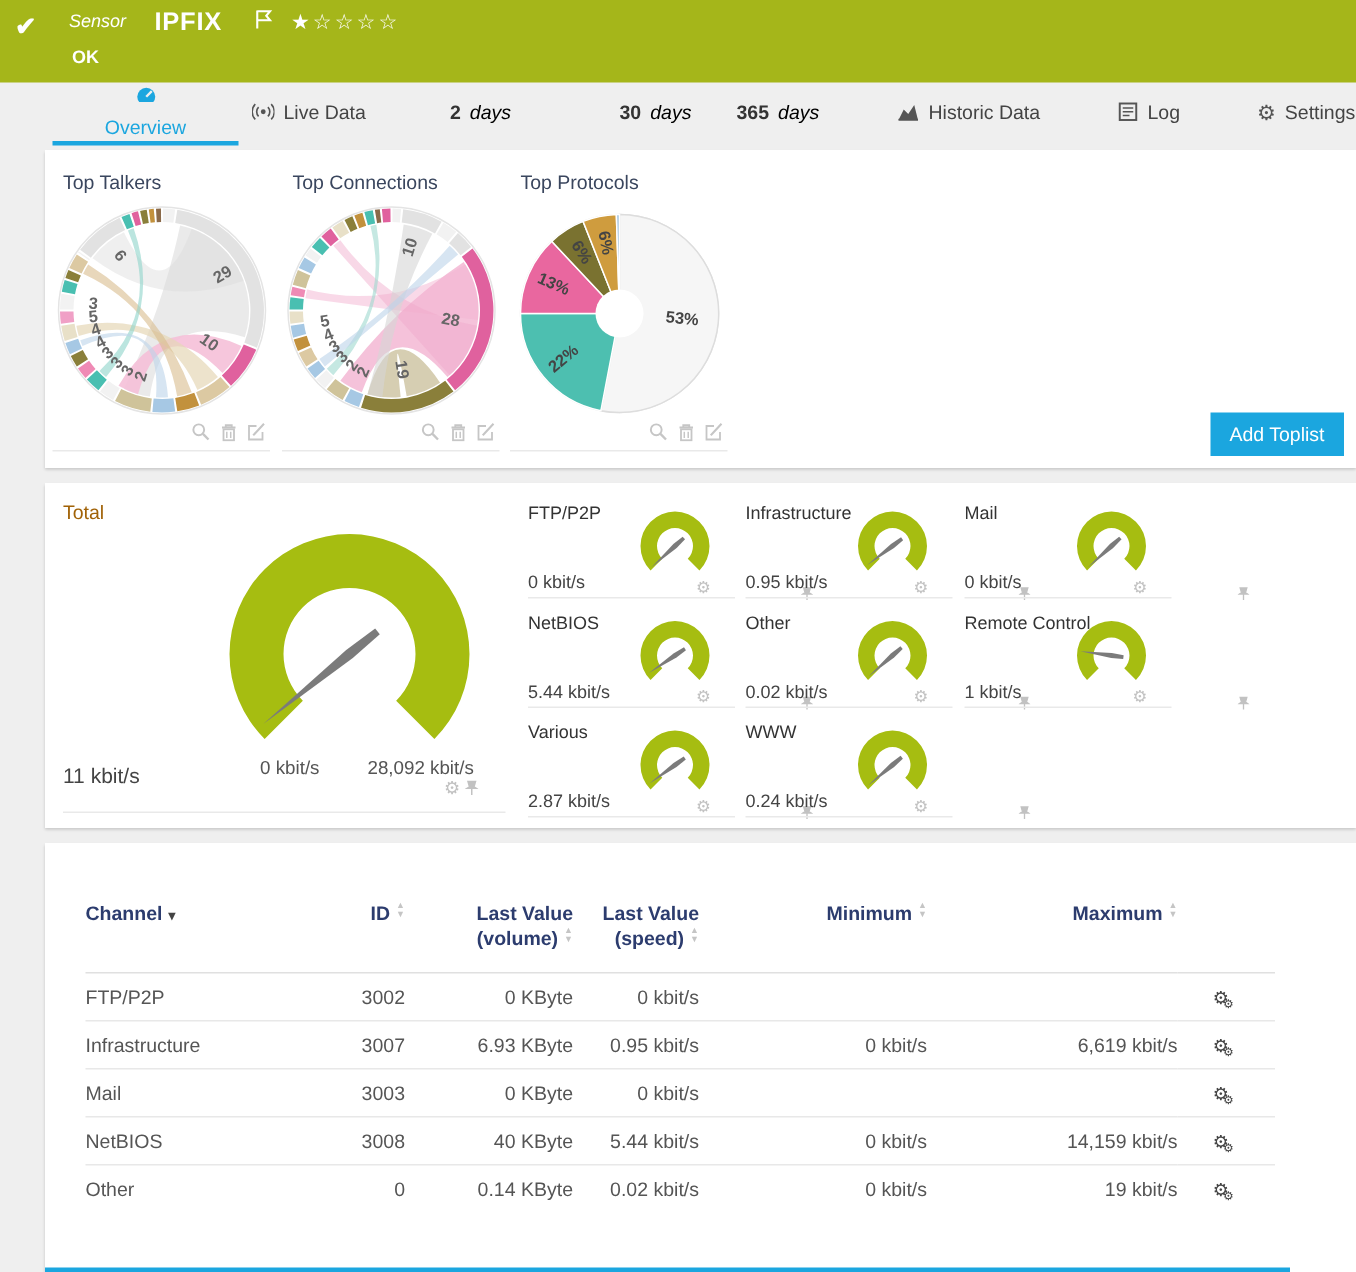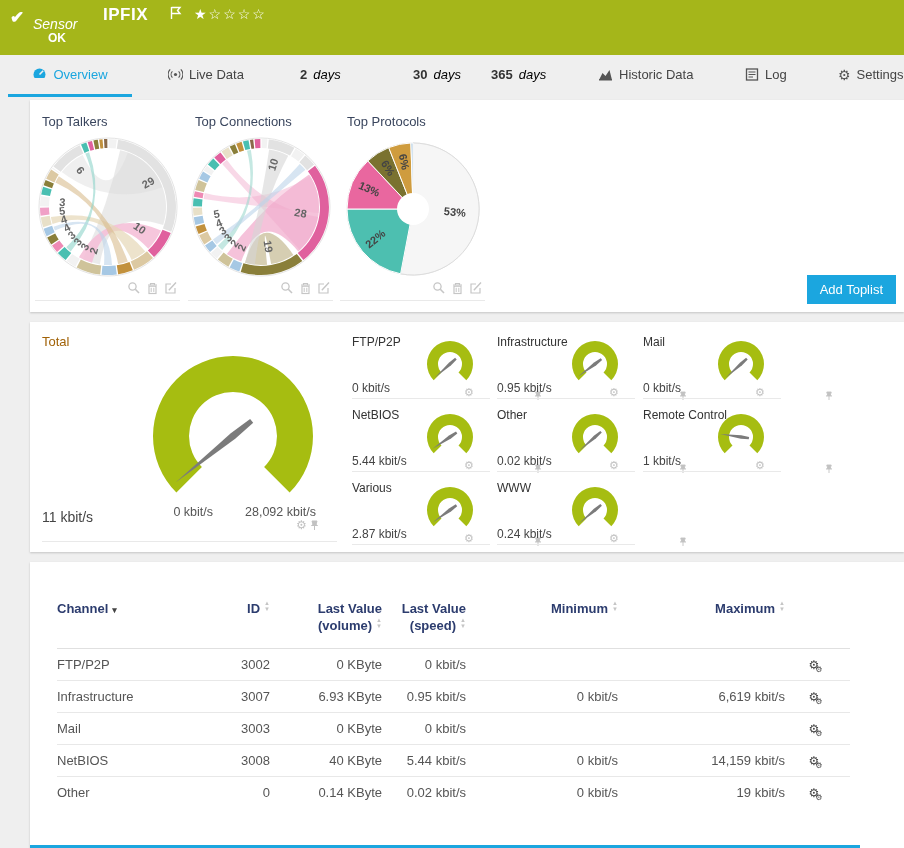--- a/index.html
+++ b/index.html
@@ -2,21 +2,21 @@
 <html><head>
 <meta charset="utf-8">
 <style>
   html,body{margin:0;padding:0;}
   body{width:904px;height:848px;position:relative;background:#efefef;
        font-family:"Liberation Sans",sans-serif;overflow:hidden;color:#555;}
 
   
   .sensor-header{position:absolute;left:0;top:0;width:904px;height:55px;background:var(--green,#a5b61a);color:#fff;}
   .sensor-header .check{position:absolute;left:10px;top:7px;font-size:17px;font-weight:bold;}
-  .sensor-header .stype{position:absolute;left:33px;top:7px;font-size:14px;font-style:italic;font-weight:500;margin-top:9px;}
+  .sensor-header .stype{position:absolute;left:46px;top:7px;font-size:12px;font-style:italic;font-weight:500;}
   .sensor-header .sname{position:absolute;left:103px;top:5px;font-size:17px;font-weight:bold;letter-spacing:.5px;}
   .sensor-header .flag{position:absolute;left:170px;top:6px;}
   .sensor-header .stars{position:absolute;left:194px;top:6px;font-size:14px;letter-spacing:2px;}
   .sensor-header .status{position:absolute;left:48px;top:31px;font-size:12px;font-weight:bold;}
 
   
   .tabbar{position:absolute;left:0;top:55px;width:904px;height:42px;}
   .tab{position:absolute;top:0;height:39px;display:flex;align-items:center;gap:6px;
        font-size:13px;color:#444;cursor:pointer;white-space:nowrap;}
   .tab.active{color:#1ba6df;border-bottom:3px solid #1ba6df;justify-content:center;}
@@ -82,21 +82,21 @@
   <span class="stype">Sensor</span>
   <span class="sname">IPFIX</span>
   <span class="flag"><svg width="12" height="14" viewBox="0 0 12 14">
         <path d="M1.5 1 V13 M1.5 1.5 H10 L7.5 4.5 L10 7.5 H1.5" fill="none" stroke="#fff" stroke-width="1.4"></path>
       </svg></span>
   <span class="stars" id="stars"><span>★</span><span>☆</span><span>☆</span><span>☆</span><span>☆</span></span>
   <span class="status">OK</span>
 </div>
 
 <div class="tabbar" id="tabbar">
-    <div class="tab active" style="left: 8px; width: 124px;">
+    <div class="tab active" style="left: 35px; width: 124px; flex-direction: column;">
       <span class="ticon">
         <svg width="15" height="13" viewBox="0 0 15 13">
           <circle cx="7.5" cy="6.5" r="6" fill="#1ba6df"></circle>
           <rect x="1" y="10" width="13" height="3" fill="#efefef"></rect>
           <path d="M7.5 6.5 L11.2 2.8" stroke="#efefef" stroke-width="1.6"></path>
         </svg>
       </span>
       <span>Overview</span>
     </div>
     <div class="tab" style="left: 168px;">

